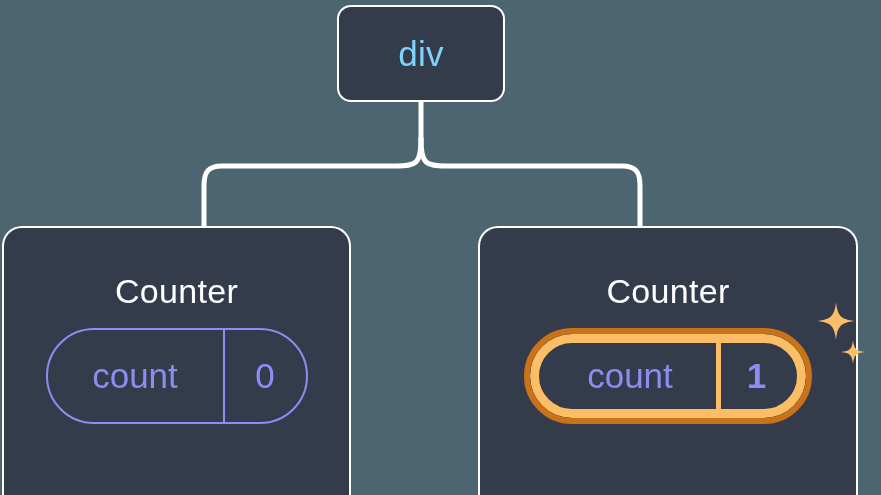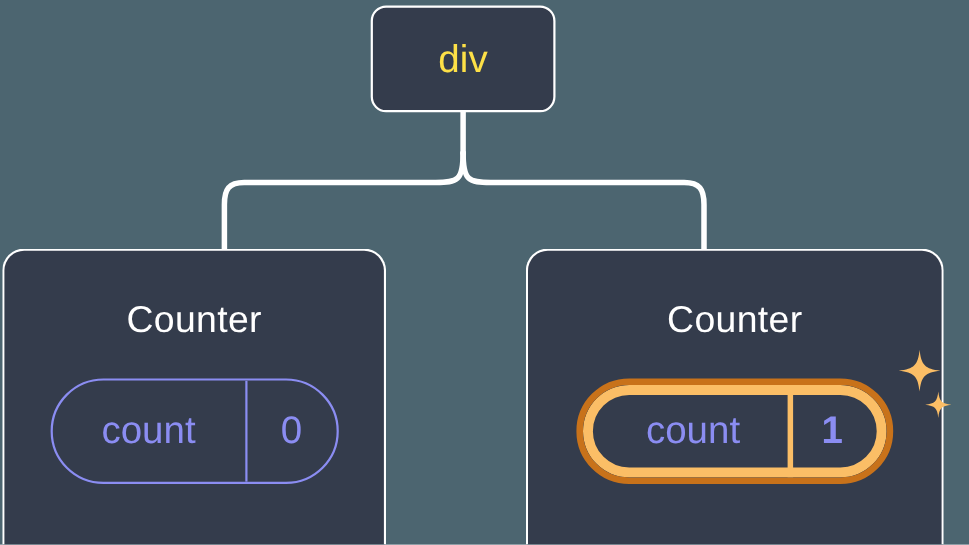--- a/index.html
+++ b/index.html
@@ -41,21 +41,21 @@
   }
   .node-root {
     left: 337px;
     top: 5px;
     width: 168px;
     height: 97px;
     justify-content: center;
     border-radius: 14px;
   }
   .node-label-root {
-    color: #fde047;
+    color: #7dd3fc;
     font-size: 35px;
     line-height: 1;
     letter-spacing: 0.2px;
   }
   .node-child {
     top: 226px;
     height: 290px;
     border-bottom: none;
     border-bottom-left-radius: 0;
     border-bottom-right-radius: 0;
@@ -67,21 +67,21 @@
     margin-top: 46px;
     color: #ffffff;
     font-size: 34px;
     line-height: 1;
     letter-spacing: 0.3px;
   }
 
   
   .pill-wrap {
     position: relative;
-    margin-top: 36px;
+    margin-top: 20px;
   }
   .pill {
     position: relative;
     box-sizing: border-box;
     display: flex;
     align-items: stretch;
     height: 96px;
     border-radius: 48px;
     overflow: hidden;
   }

